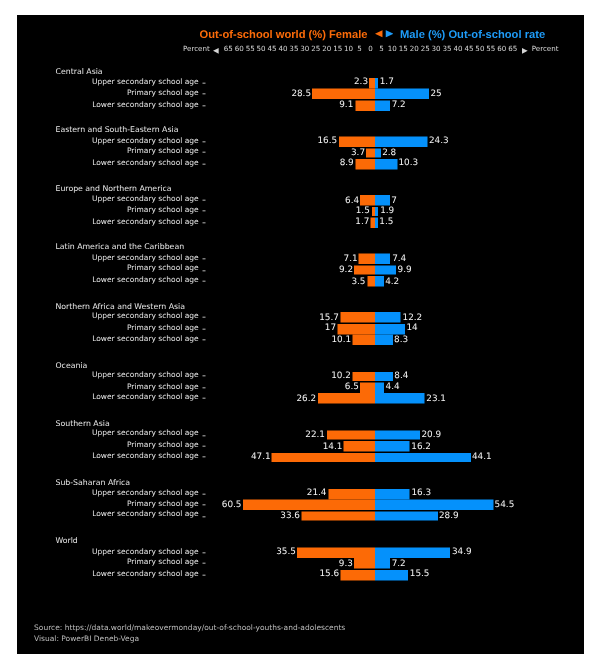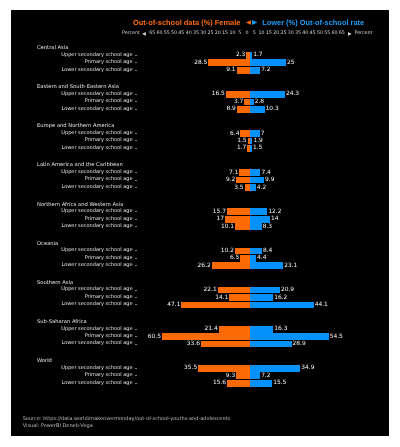--- a/index.html
+++ b/index.html
@@ -36,25 +36,25 @@
 
   #footer{position:absolute;left:11.7px;top:405.8px;font-size:5px;color:#bdbdbd;line-height:7.4px;font-family:"DejaVu Sans",sans-serif;}
   #footer div{display:block;}
   #footer div span{display:inline-block;}
 </style>
 </head>
 <body>
 
 <div id="plot">
   <div id="title">
-<span class="t-f">Out-of-school data (%) Female</span><span class="t-al"><svg width="5.3" height="5" viewBox="0 0 53 50">
+<span class="t-f">Out-of-school world (%) Female</span><span class="t-al"><svg width="5.3" height="5" viewBox="0 0 53 50">
           <polygon points="53,0 53,50 0,25" fill="#FB6B09"></polygon>
         </svg></span><span class="t-ar"><svg width="5.3" height="5" viewBox="0 0 53 50">
           <polygon points="0,0 0,50 53,25" fill="#1E9BF7"></polygon>
-        </svg></span><span class="t-m">Lower (%) Out-of-school rate</span>
+        </svg></span><span class="t-m">Male (%) Out-of-school rate</span>
   </div>
   <div id="axis">
       <span class="tk" style="left: 141.197px;">65</span>
       <span class="tk" style="left: 148.49px;">60</span>
       <span class="tk" style="left: 155.782px;">55</span>
       <span class="tk" style="left: 163.075px;">50</span>
       <span class="tk" style="left: 170.368px;">45</span>
       <span class="tk" style="left: 177.66px;">40</span>
       <span class="tk" style="left: 184.952px;">35</span>
       <span class="tk" style="left: 192.245px;">30</span>

